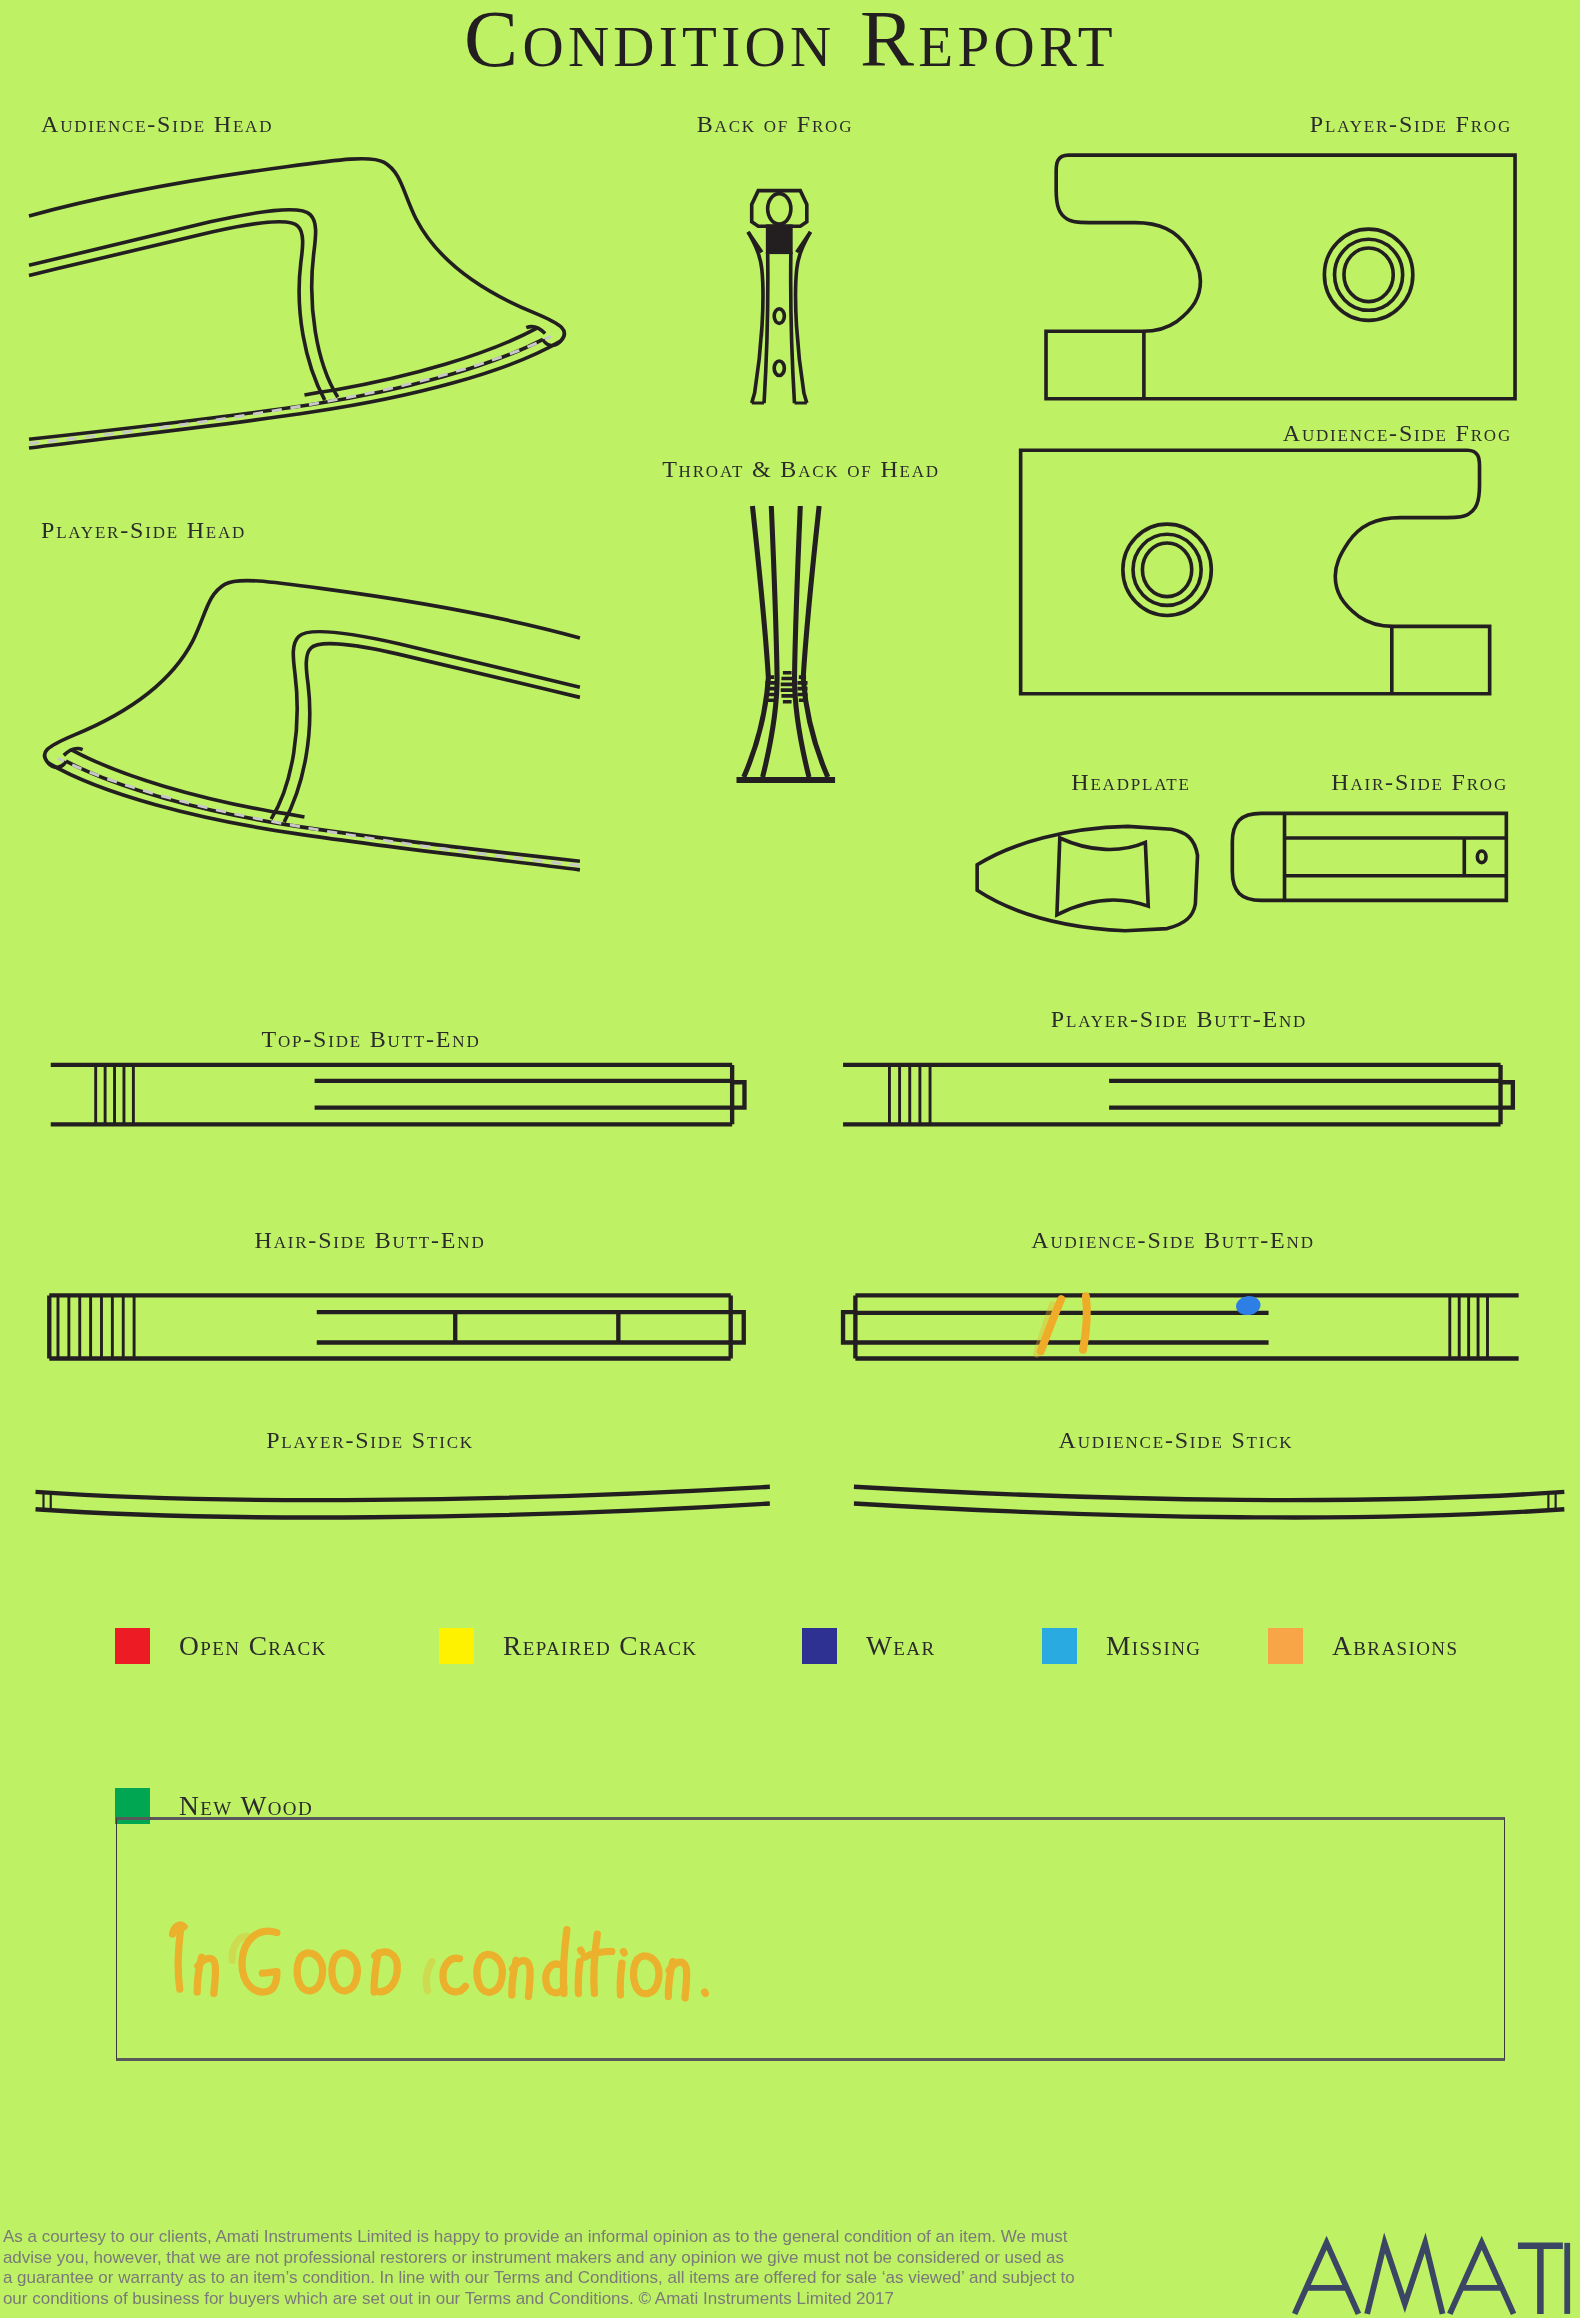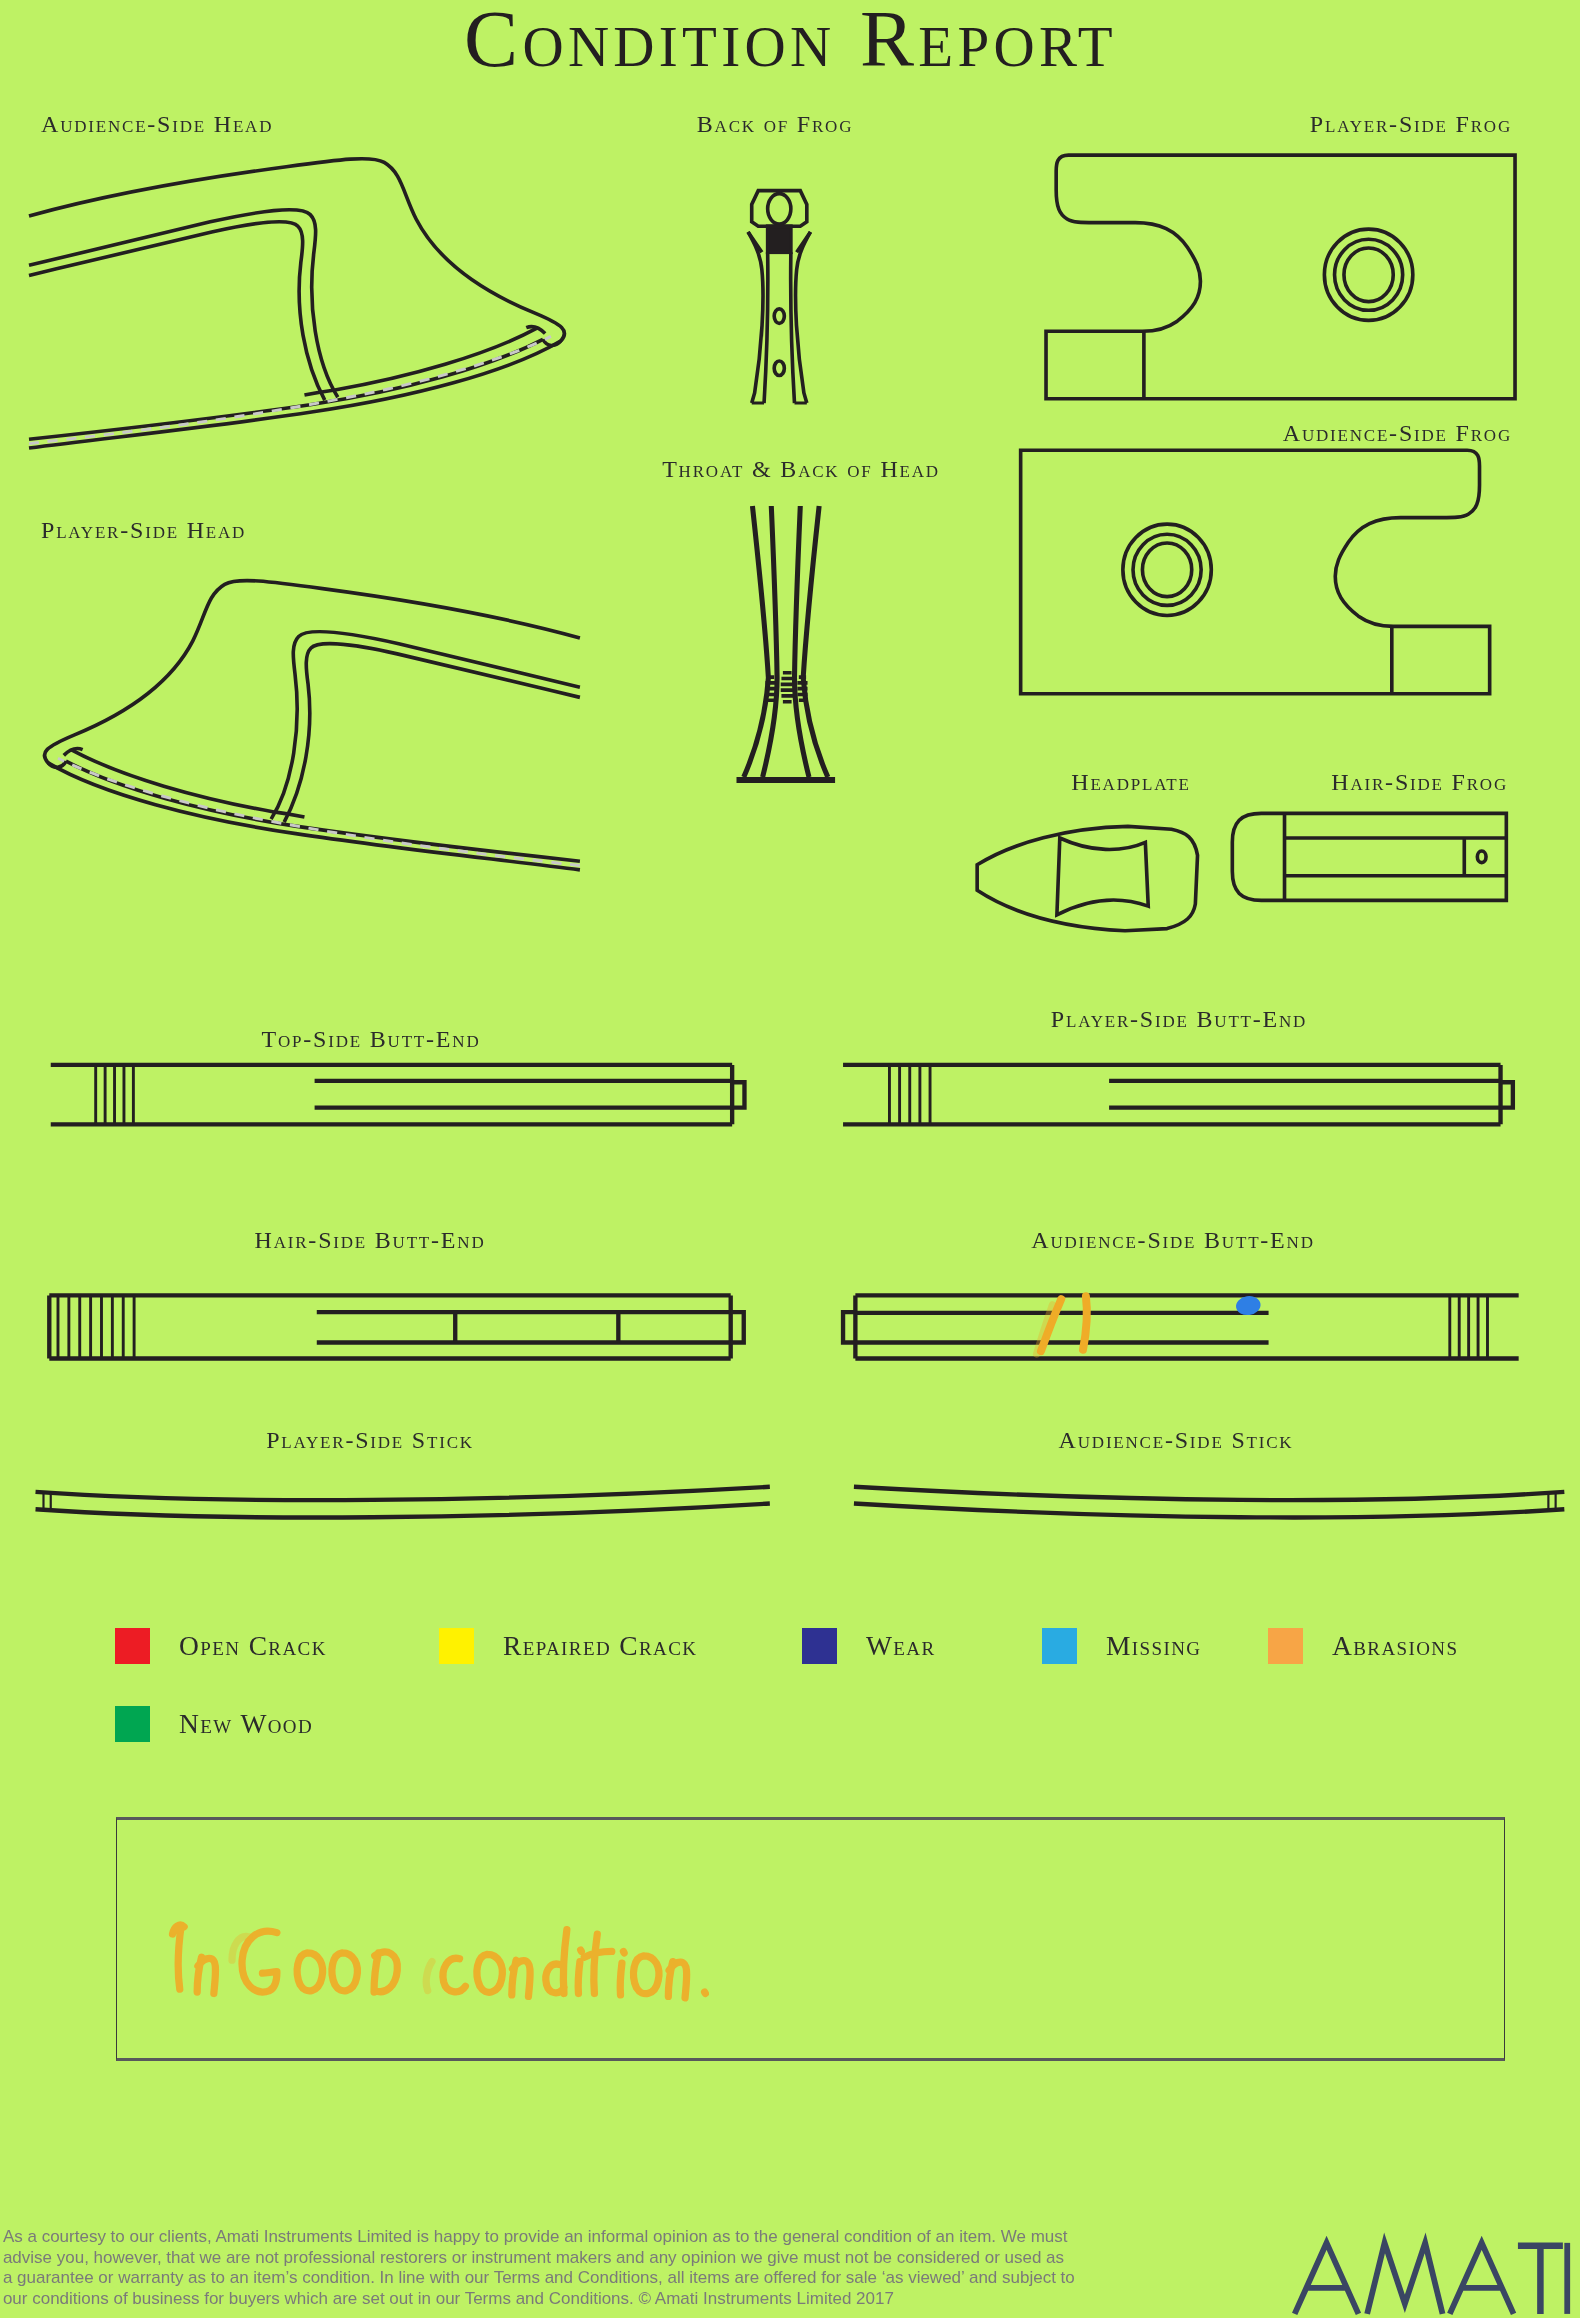--- a/index.html
+++ b/index.html
@@ -60,21 +60,21 @@
     <span class="legend-label">Wear</span>
   </div>
   <div class="legend-item" style="left:1042px;top:1628px;">
     <span class="swatch" style="background-color: rgb(41, 171, 226);"></span>
     <span class="legend-label">Missing</span>
   </div>
   <div class="legend-item" style="left:1268px;top:1628px;justify-content:flex-end;">
     <span class="swatch" style="background-color: rgb(247, 165, 70);"></span>
     <span class="legend-label">Abrasions</span>
   </div>
-  <div class="legend-item" style="left:115px;top:1706px;justify-content:flex-end;">
+  <div class="legend-item" style="left:115px;top:1788px;justify-content:flex-end;">
     <span class="swatch" style="background-color: rgb(0, 166, 81);"></span>
     <span class="legend-label">New Wood</span>
   </div>
 
   <div class="comments-box">
     <span class="sr-only">In Good Condition.</span>
   </div>
 
   <div class="footer-text">
     <div>As a courtesy to our clients, Amati Instruments Limited is happy to provide an informal opinion as to the general condition of an item. We must</div>

